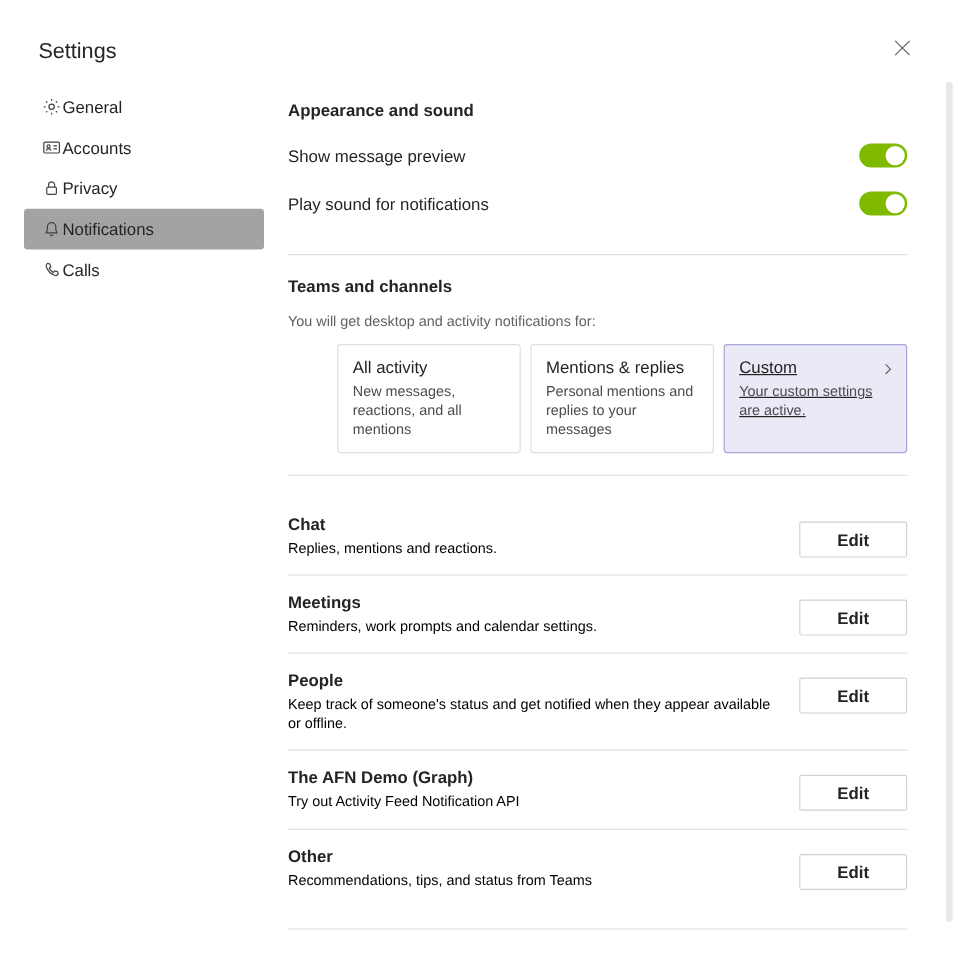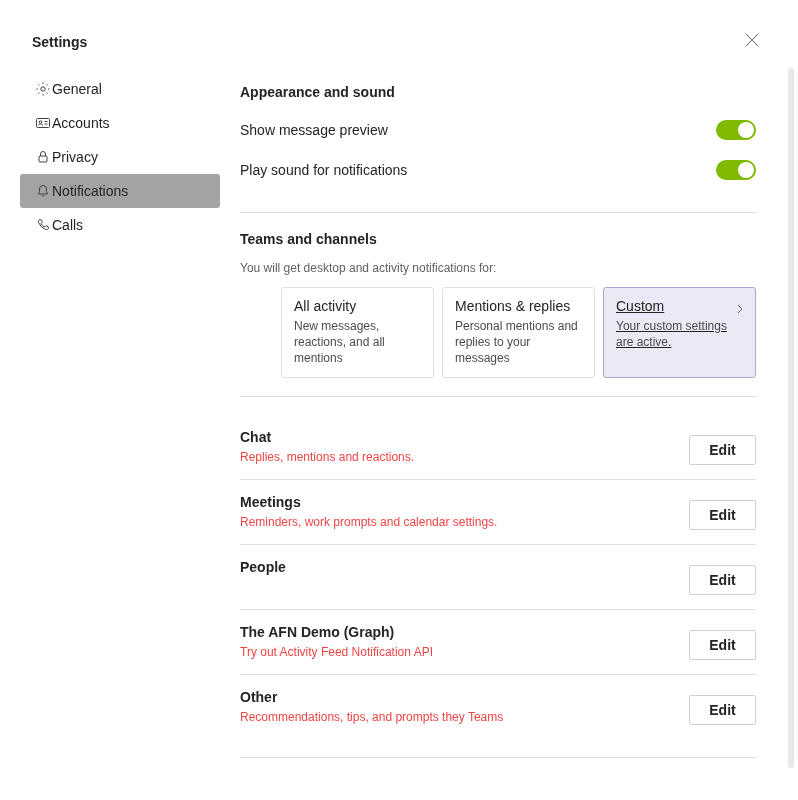--- a/index.html
+++ b/index.html
@@ -12,22 +12,22 @@
     overflow: hidden;
     position: relative;
   }
   .header {
     padding: 28px 32px 16px 32px;
     display: flex;
     align-items: center;
     justify-content: space-between;
   }
   .header h1 {
-    font-size: 14px;
-    font-weight: 700;
+    font-size: 18px;
+    font-weight: 400;
   }
   .close-btn {
     width: 28px; height: 28px;
     display: flex; align-items: center; justify-content: center;
     cursor: pointer;
     color: #616161;
   }
   .layout {
     display: flex;
     gap: 20px;
@@ -139,25 +139,25 @@
     border-bottom: 1px solid #e1dfdd;
     gap: 20px;
   }
   .edit-row .info .row-title {
     font-size: 14px;
     font-weight: 700;
     margin-bottom: 4px;
   }
   .edit-row .info .row-desc {
     font-size: 12px;
-    color: #ef4444;
+    color: #000000;
     line-height: 1.35;
   }
   .edit-btn {
-    width: 67px;
+    width: 90px;
     padding: 6px 12px;
     font-size: 14px;
     font-weight: 600;
     background: #fff;
     border: 1px solid #d1d1d1;
     border-radius: 2px;
     cursor: pointer;
     text-align: center;
     flex-shrink: 0;
     margin-top: 6px;
@@ -290,36 +290,37 @@
       <div class="info">
         <div class="row-title">Meetings</div>
         <div class="row-desc">Reminders, work prompts and calendar settings.</div>
       </div>
       <div class="edit-btn">Edit</div>
     </div>
 
     <div class="edit-row">
       <div class="info">
         <div class="row-title">People</div>
+        <div class="row-desc">Keep track of someone's status and get notified when they appear available or offline.</div>
       </div>
       <div class="edit-btn">Edit</div>
     </div>
 
     <div class="edit-row">
       <div class="info">
         <div class="row-title">The AFN Demo (Graph)</div>
         <div class="row-desc">Try out Activity Feed Notification API</div>
       </div>
       <div class="edit-btn">Edit</div>
     </div>
 
     <div class="edit-row" style="border-bottom:none">
       <div class="info">
         <div class="row-title">Other</div>
-        <div class="row-desc">Recommendations, tips, and prompts they Teams</div>
+        <div class="row-desc">Recommendations, tips, and status from Teams</div>
       </div>
       <div class="edit-btn">Edit</div>
     </div>
 
     <hr class="sep">
 
     <div class="help-row">
       
     </div>
 

